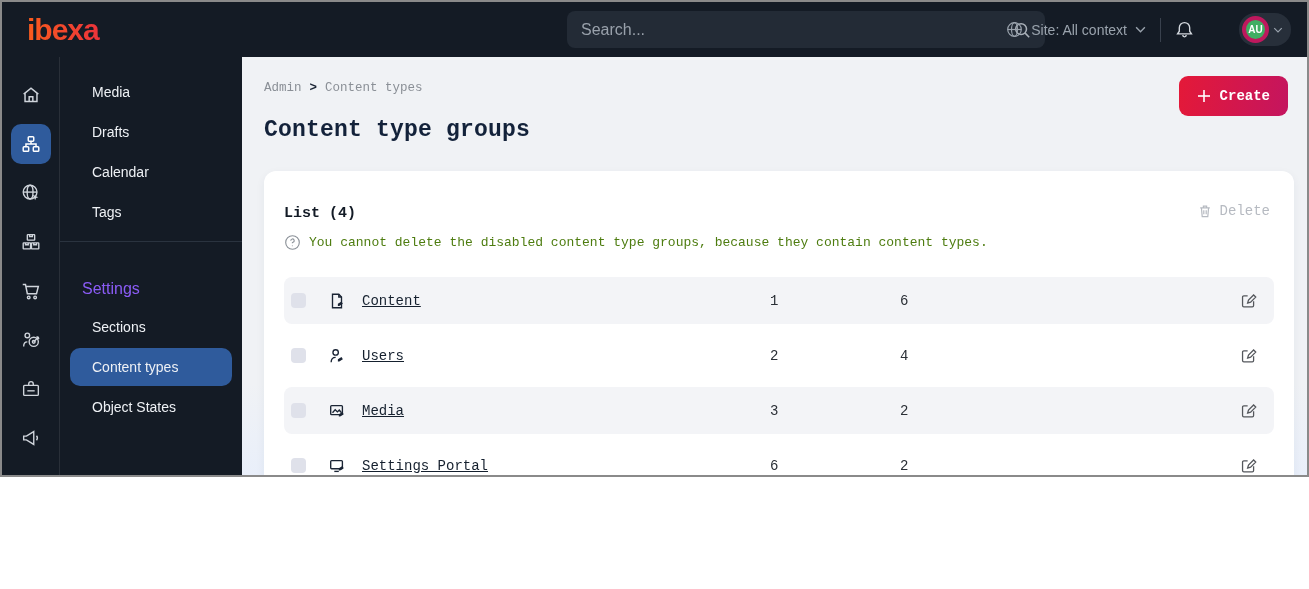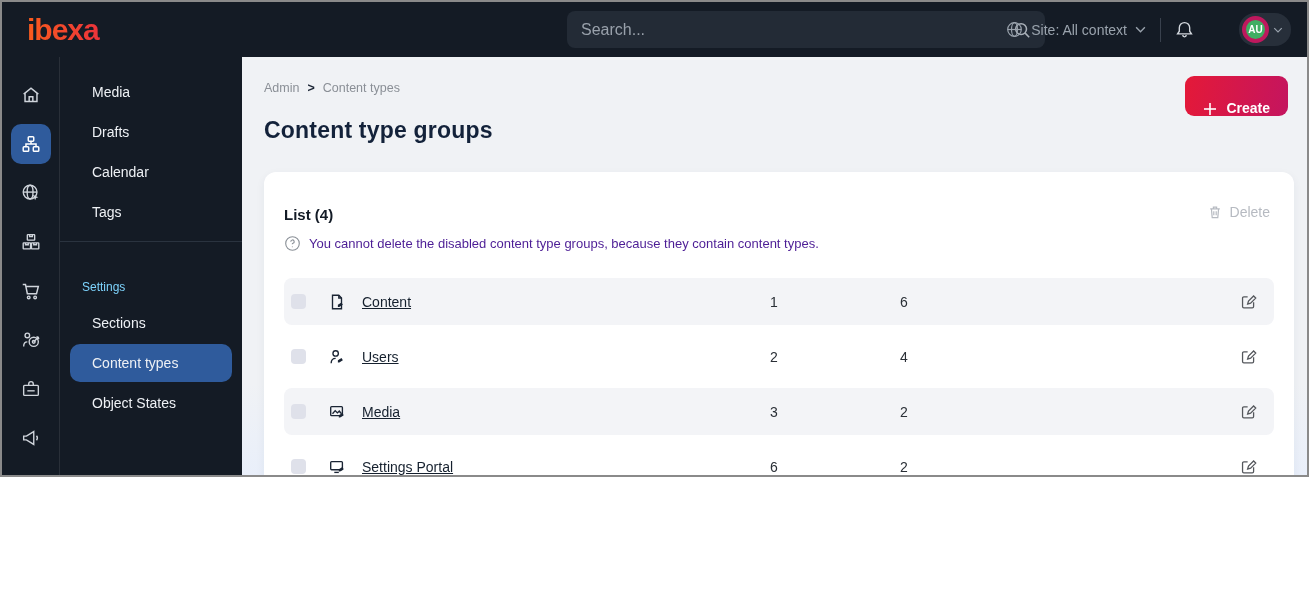--- a/index.html
+++ b/index.html
@@ -34,36 +34,36 @@
   .rail-item { width:40px; height:40px; border-radius:10px; display:flex; align-items:center; justify-content:center; cursor:pointer; }
   .rail-item svg { stroke:#cfd4db; }
   .rail-item.active { background:#2f5b9c; }
   .rail-item.active svg { stroke:#ffffff; }
 
   
   .menu { width:182px; background:#141b25; padding-top:14px; }
   .menu-item { color:#eef1f5; font-size:14px; font-weight:500; padding:11px 10px 11px 22px; margin:2px 10px; border-radius:10px; cursor:pointer; }
   .menu-item.active { background:#2f5b9c; }
   .menu-divider { height:1px; background:#2a333f; margin:10px 0; }
-  .menu-section { color:#7dd3fc; font-size:12px; padding:6px 22px 8px;margin-top:32px; }
-
-  
-  .main { flex:1; background:linear-gradient(180deg,#f0f2f5 78%,#e9effa 100%); position:relative; overflow:hidden; }
+  .menu-section { color:#8b5cf6; font-size:16px; padding:6px 22px 8px;margin-top:32px; }
+
+  
+  .main { flex:1; background:linear-gradient(180deg,#f0f2f5 78%,#e9effa 100%); position:relative; overflow:hidden;font-family:Liberation Mono, monospace; }
   .breadcrumb { padding:24px 0 0 22px; font-size:12.5px; color:#8a8f96; display:flex; gap:8px; align-items:center;}
   .breadcrumb .sep { color:#1a2434; font-weight:bold; }
   .create-btn { position:absolute; right:19px; top:19px; height:40px; padding:0 18px; border:none; border-radius:9px;
                 background:linear-gradient(100deg,#e41938 0%,#c4155f 100%); color:#fff; font-size:14px; font-weight:600;
-                font-family:inherit; display:flex; align-items:flex-end; gap:9px; cursor:pointer; }
+                font-family:inherit; display:flex; align-items:center; gap:9px; cursor:pointer; }
   .page-title { margin:22px 0 0 22px; font-size:23px; font-weight:bold; color:#13223a; letter-spacing:.2px; }
 
   
   .card { background:#fff; border-radius:12px; margin:28px 13px 0 22px; height:395px; padding:20px; position:relative;
           box-shadow:0 3px 10px rgba(30,50,90,.06); }
   .list-title { font-size:15px; font-weight:bold; color:#131b26; padding-top:14px; }
-  .list-hint { display:flex; align-items:center; gap:8px; margin-top:12px; font-size:13px; color:#4c1d95; }
+  .list-hint { display:flex; align-items:center; gap:8px; margin-top:12px; font-size:13px; color:#4d7c0f; }
   .delete-btn { position:absolute; right:24px; top:32px; display:flex; align-items:center; gap:7px; border:none; background:none;
                 color:#b6bac1; font-size:14px; font-weight:500; font-family:inherit; cursor:not-allowed; }
 
   
   .table { margin-top:26px; }
   .trow, .thead { display:grid; grid-template-columns:44px 34px 408px 130px 1fr 34px; align-items:center; }
   .thead { height:36px; font-size:13px; color:#6b7178; border-bottom:1px solid #e9ebef; }
   .trow { height:47px; margin-top:8px; border-radius:8px; font-size:14px; color:#2a2f36; }
   .trow.alt { background:#f3f4f7; }
   .cb { width:15px; height:15px; border-radius:4px; background:#dfe1ea; margin-left:7px; cursor:pointer; }

